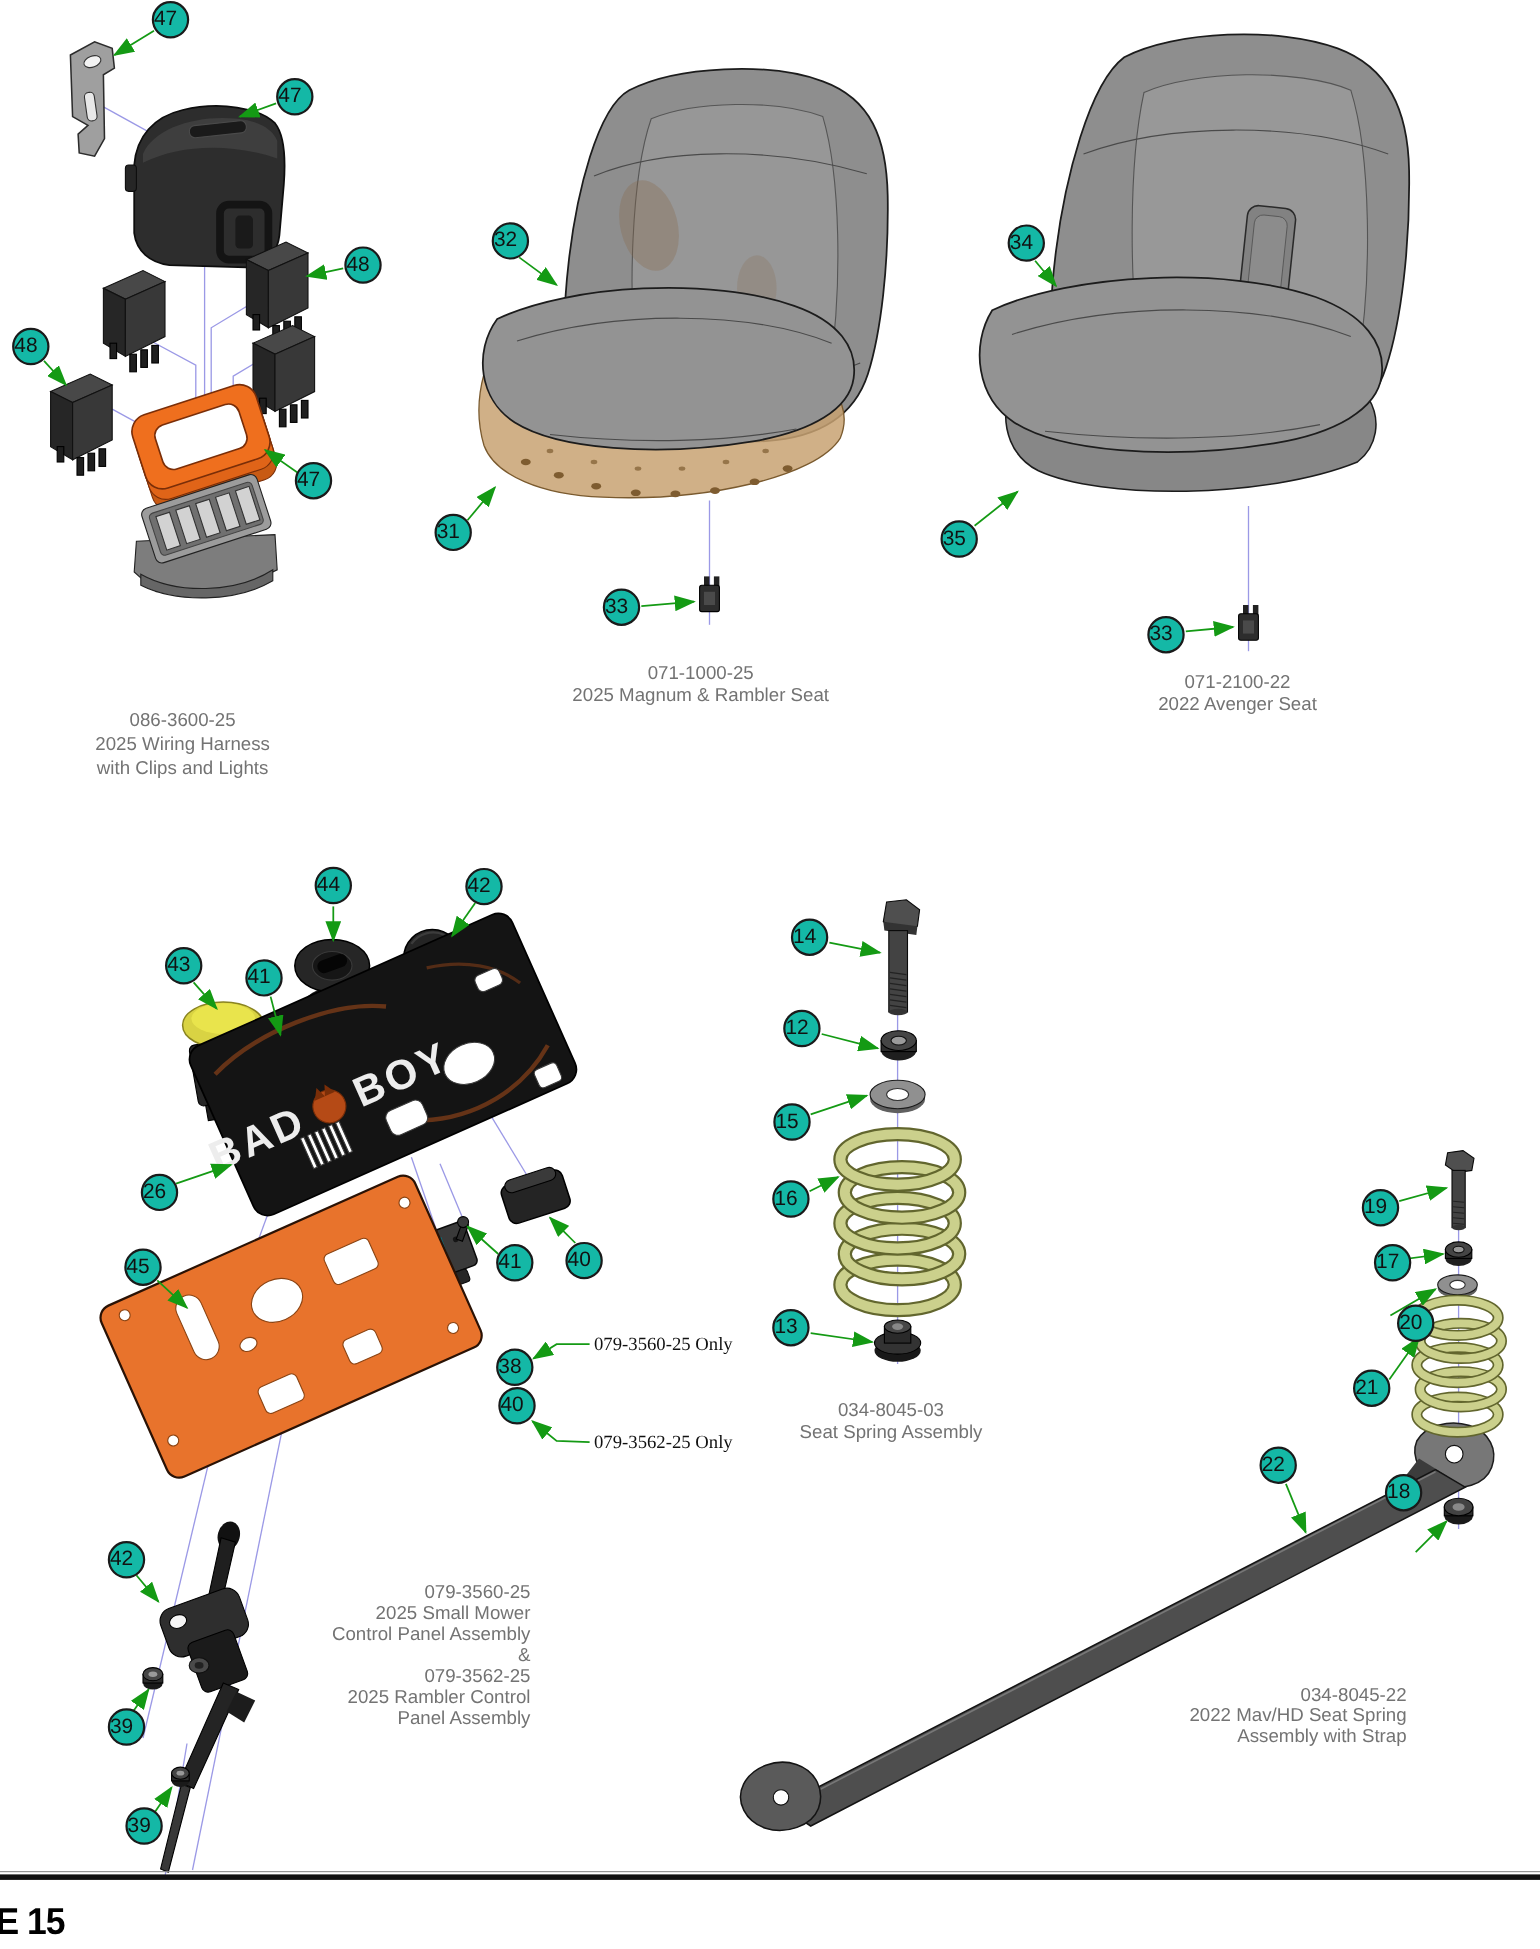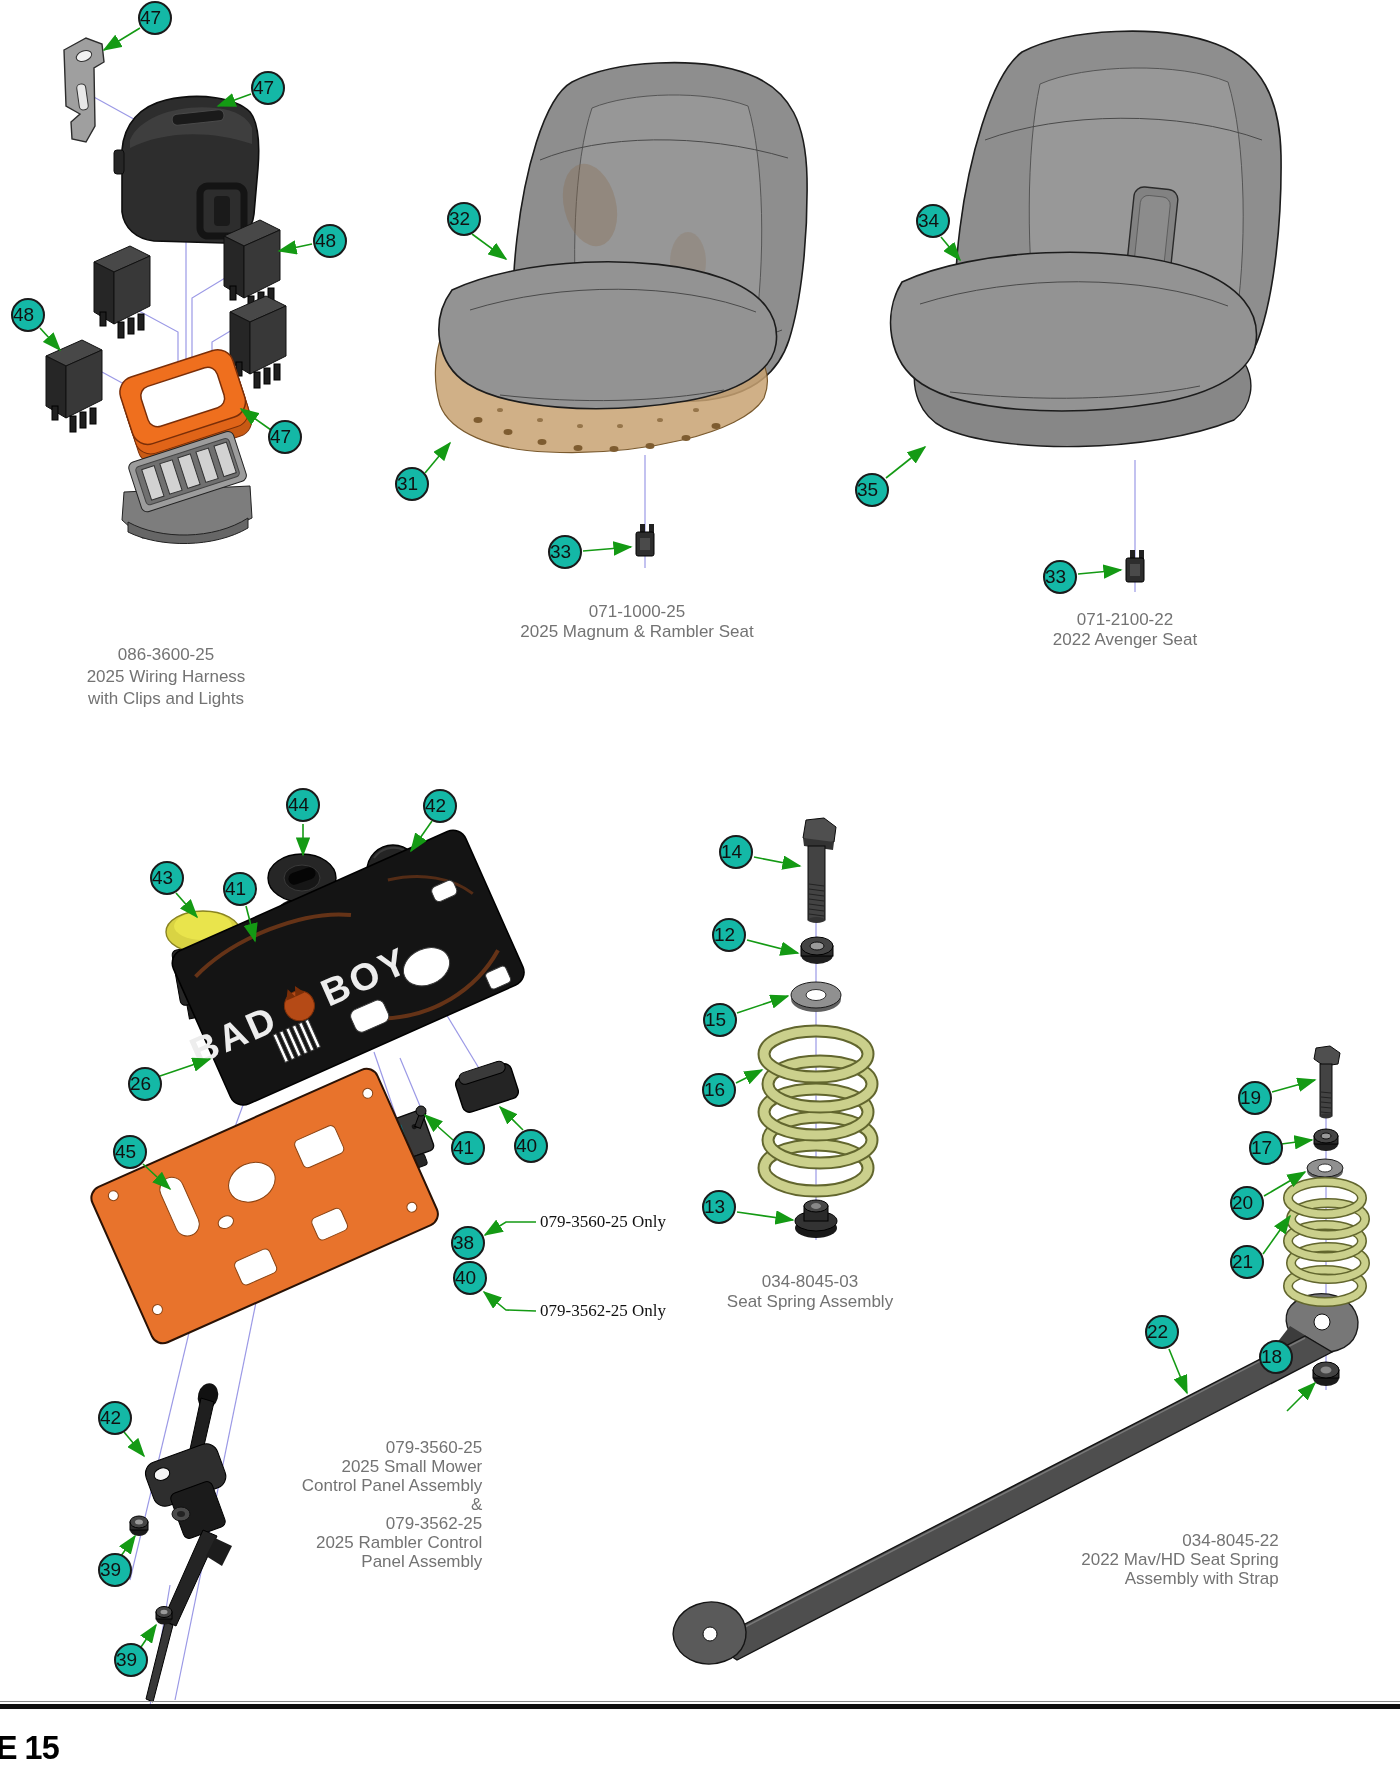--- a/index.html
+++ b/index.html
@@ -523,21 +523,21 @@
   </div>
 <div class="callout" style="left:702px;top:1190px">
     <span>13</span>
   </div>
 <div class="callout" style="left:1238px;top:1081px">
     <span>19</span>
   </div>
 <div class="callout" style="left:1249px;top:1131px">
     <span>17</span>
   </div>
-<div class="callout" style="left:1230px;top:1186px">
+<div class="callout" style="left:1270px;top:1186px">
     <span>20</span>
   </div>
 <div class="callout" style="left:1230px;top:1245px">
     <span>21</span>
   </div>
 <div class="callout" style="left:1145px;top:1315px">
     <span>22</span>
   </div>
 <div class="callout" style="left:1259px;top:1340px">
     <span>18</span>

